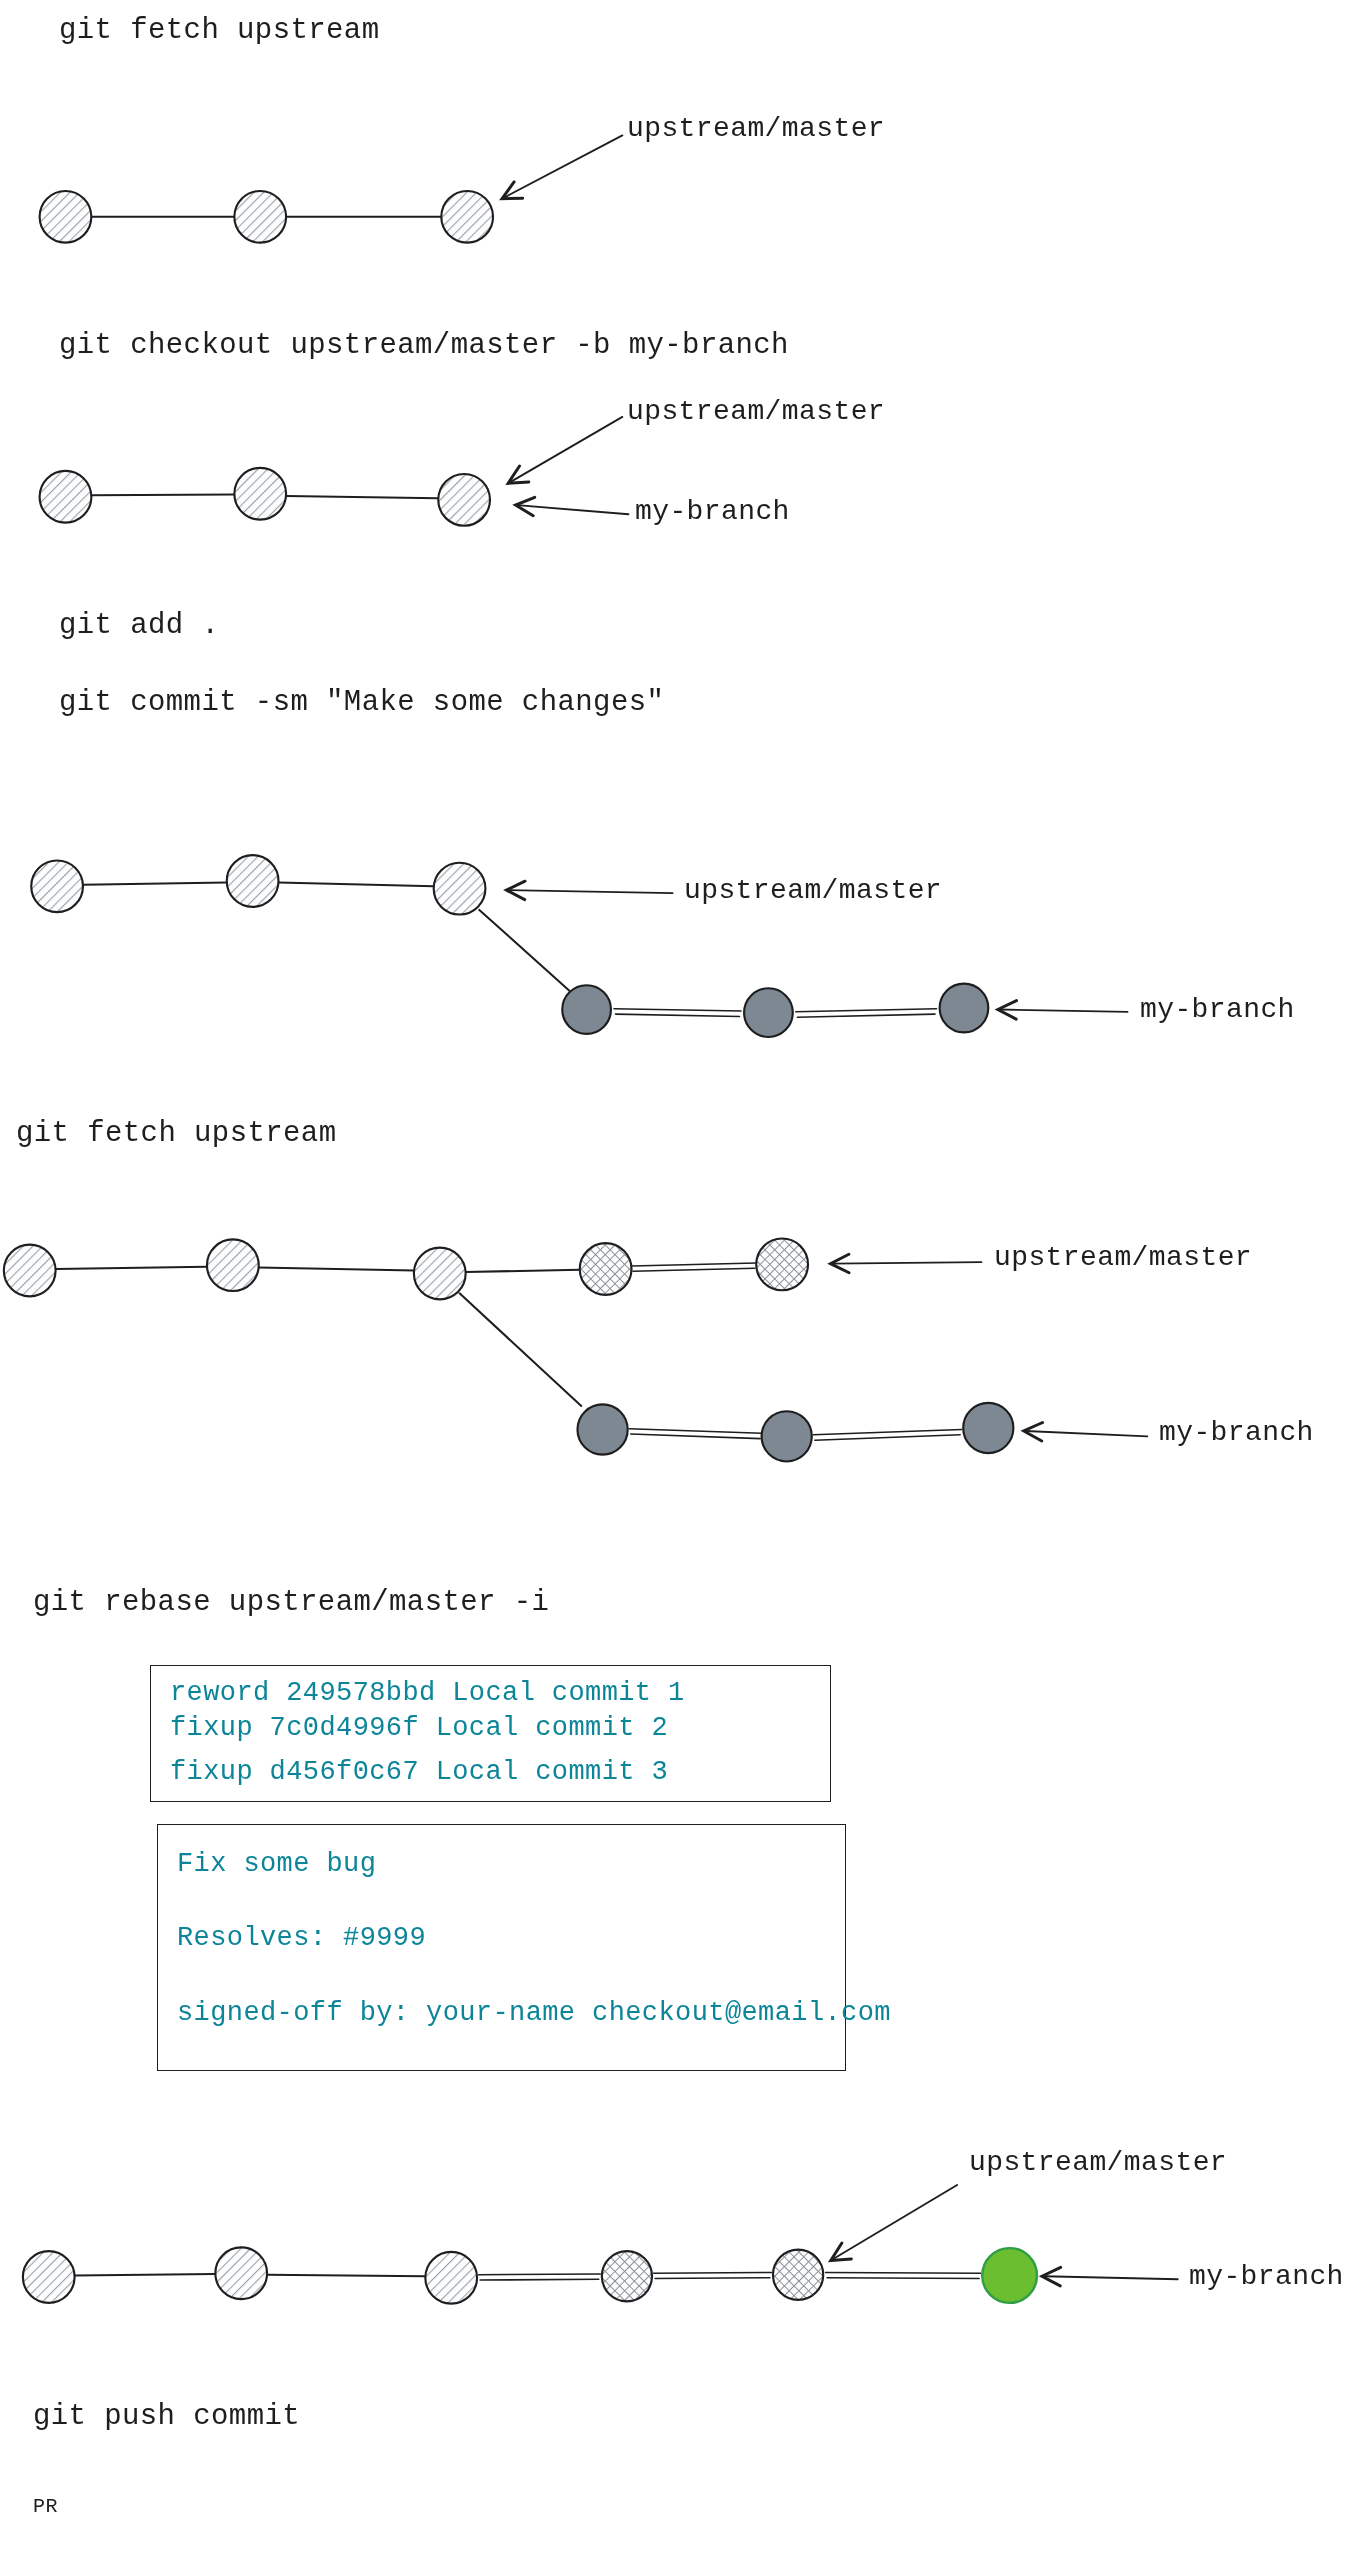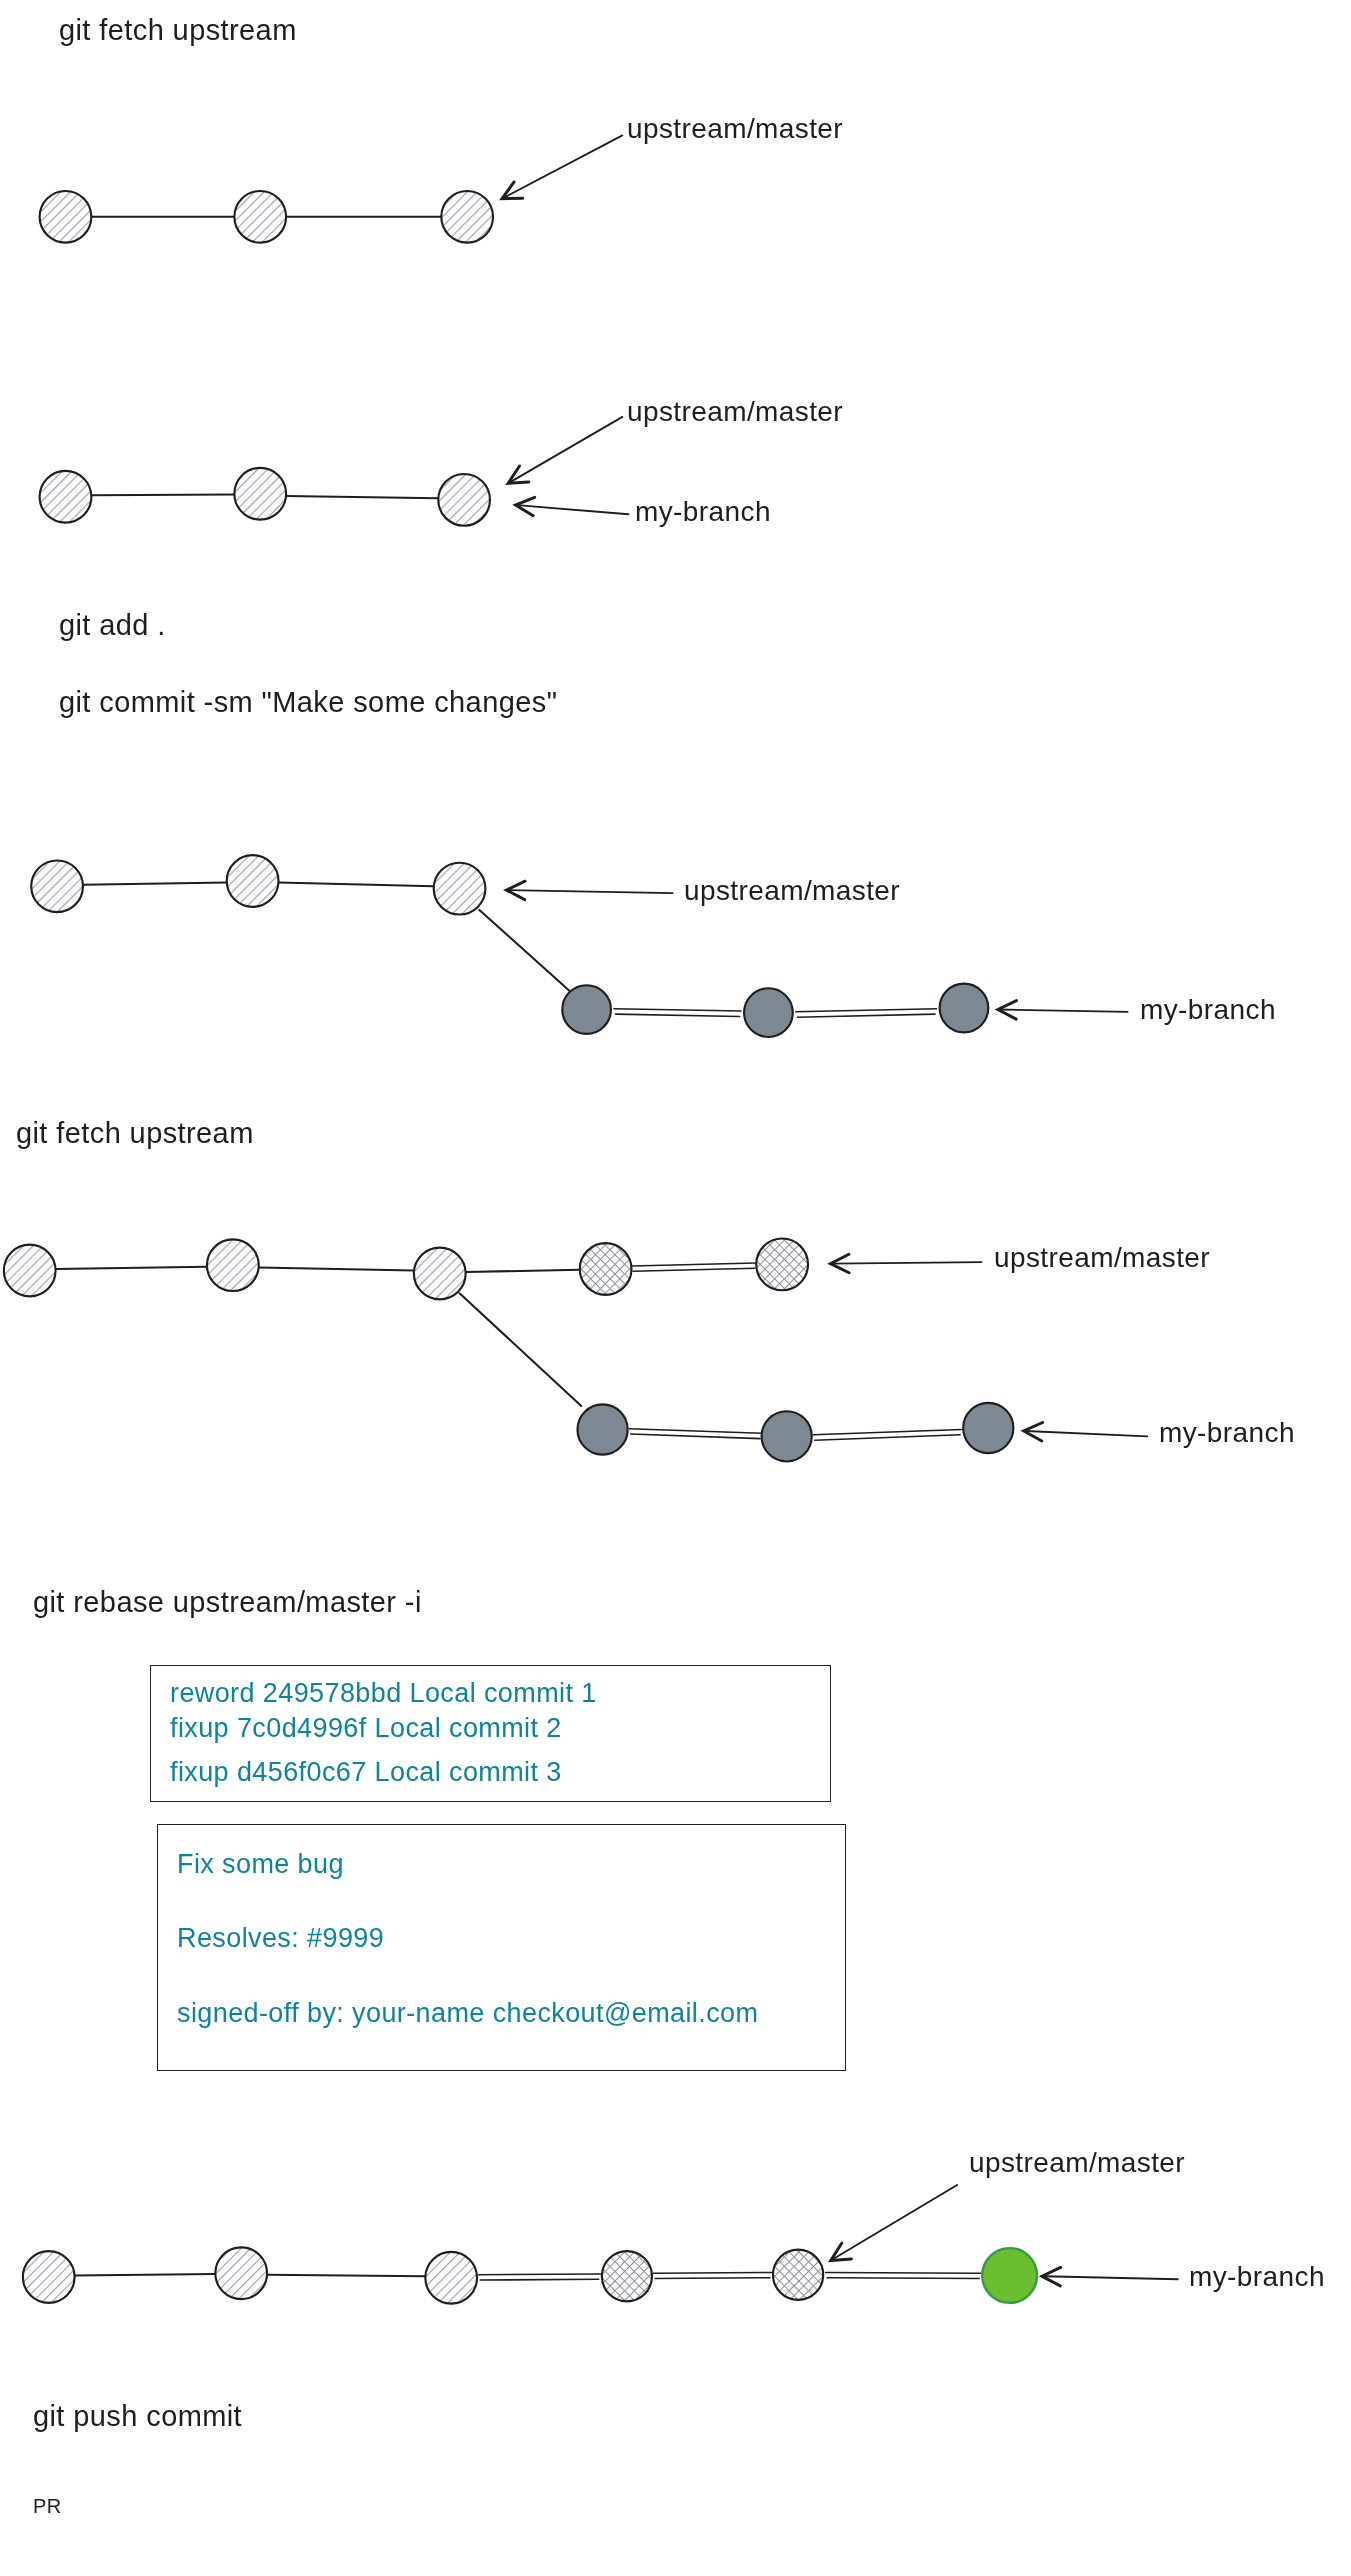--- a/index.html
+++ b/index.html
@@ -1,21 +1,21 @@
 <!DOCTYPE html>
 <html style="--ink: #1e1e1e; --teal: #0c8599; --commit-gray: #7d8893; --commit-green: #6abe30; --commit-green-stroke: #2f9e44;font-size:12px"><head>
 <meta charset="utf-8">
 <style>
   html,body { margin:0; padding:0; background:#ffffff; }
   #page {
     position:relative;
     width:1352px;
     height:2576px;
     background:#ffffff;
-    font-family:Liberation Sans, sans-serif;
+    font-family:Liberation Mono, monospace;
     color:var(--ink, #1e1e1e);
     overflow:hidden;
   }
   .cmd {
     position:absolute;
     font-size:29px;
     letter-spacing:0.4px;
     white-space:nowrap;
     color:var(--ink, #1e1e1e);
   }
@@ -149,20 +149,21 @@
       <circle class="node node-hatch" cx="317" cy="2988" r="34"></circle>
       <circle class="node node-hatch" cx="593" cy="2994" r="34"></circle>
       <circle class="node node-cross" cx="824" cy="2992" r="33"></circle>
       <circle class="node node-cross" cx="1049" cy="2990" r="33"></circle>
       <circle class="node node-green" cx="1327" cy="2991" r="36"></circle>
       <line class="arrow" x1="1548" y1="2996" x2="1372" y2="2992" marker-end="url(#arrow)"></line>
     </g>
   </svg>
 
   <div class="cmd" style="left:59px; top:13.7px">git fetch upstream</div>
+  <div class="cmd" style="left:59px; top:329px">git checkout upstream/master -b my-branch</div>
   <div class="cmd" style="left:59px; top:609px">git add .</div>
   <div class="cmd" style="left:59px; top:686px">git commit -sm "Make some changes"</div>
   <div class="cmd" style="left:16px; top:1117px">git fetch upstream</div>
   <div class="cmd" style="left:33px; top:1586px">git rebase upstream/master -i</div>
   <div class="cmd" style="left:33px; top:2400px">git push commit</div>
   <div class="cmd pr" style="left:33px; top:2495px">PR</div>
 
   <div class="lbl" style="left:627px;  top:113px">upstream/master</div>
   <div class="lbl" style="left:627px;  top:396px">upstream/master</div>
   <div class="lbl" style="left:635px;  top:496px">my-branch</div>

